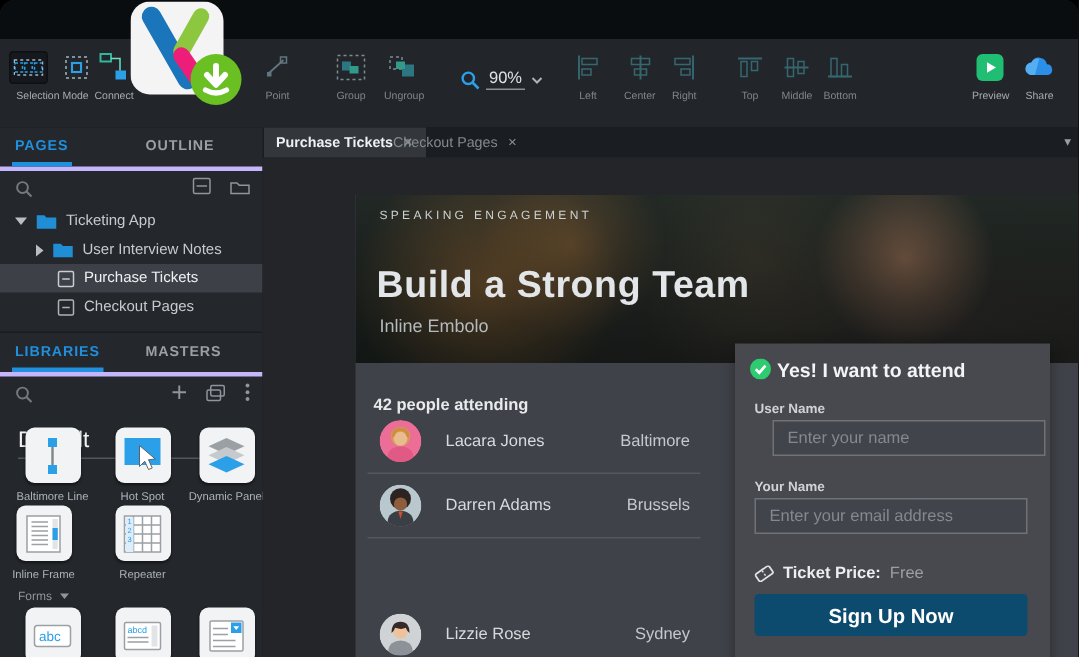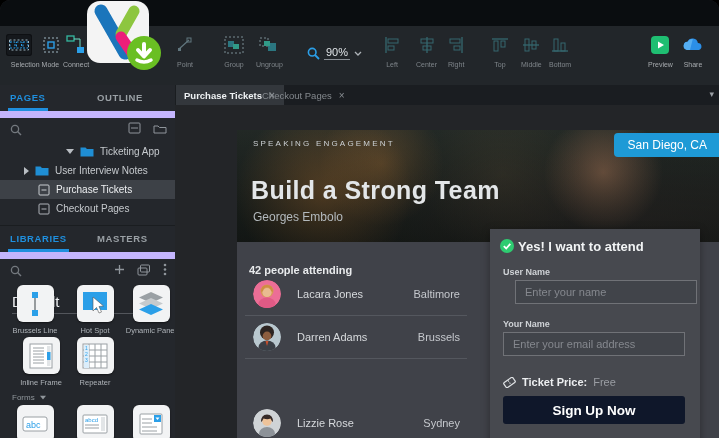--- a/index.html
+++ b/index.html
@@ -23,21 +23,21 @@
   
   #tabbar{left:175px;top:85px;width:544px;height:20px;background:#1a1d21;}
   .tab{position:absolute;top:0;height:20px;display:flex;align-items:center;gap:7px;padding:0 9px;font-size:9.5px;}
   .tab.active{background:#33373c;color:#eef1f3;font-weight:bold;}
   .tab.inactive{color:#84898e;}
   .tabx{font-size:10px;color:#8a8f94;cursor:pointer;}
   #taboverflow{right:5px;top:4px;color:#9a9fa4;font-size:9px;cursor:pointer;}
 
   
   #sidebar{left:0;top:85px;width:175px;height:353px;background:#24272c;border-right:1px solid #1a1d20;}
-  .paneltabs{position:relative;height:26px;border-bottom:7px solid #c4b5fd;}
+  .paneltabs{position:relative;height:26px;border-bottom:3px solid #c4b5fd;}
   .ptab{position:absolute;top:0;height:26px;line-height:26px;font-size:9.5px;letter-spacing:.6px;font-weight:bold;cursor:pointer;}
   .ptab.on{color:#1f8fde;}
   .ptab.off{color:#9aa0a5;}
   .ptab.on::after{content:"";position:absolute;left:-2px;right:-2px;bottom:0;height:3px;background:#1f8fde;}
   .searchrow{position:relative;height:24px;display:flex;align-items:center;padding:0 10px;gap:8px;}
   .srch-ic{opacity:.75;}
   .rowicons{position:absolute;right:8px;top:4px;display:flex;gap:12px;align-items:center;}
   .treerow{position:relative;height:19px;display:flex;align-items:center;gap:6px;font-size:10px;color:#c6cace;cursor:pointer;}
   .treerow.sel{background:#3d4147;color:#eef0f2;}
   .caret{width:0;height:0;display:inline-block;}
@@ -82,21 +82,21 @@
   #formcard{position:absolute;left:253px;top:-13px;width:210px;height:321px;background:#47494f;box-shadow:0 2px 8px rgba(0,0,0,.35);}
   #formtitle{position:absolute;left:28px;top:10px;font-size:13px;font-weight:bold;color:#f2f4f5;}
   #checkic{position:absolute;left:10px;top:10px;}
   .flabel{position:absolute;left:13px;font-size:9px;font-weight:bold;color:#cfd2d6;}
   .finput{position:absolute;left:13px;width:182px;height:24px;background:#41444a;border:1px solid #707277;
           color:#dadde0;font-size:11px;padding:0 9px;box-sizing:border-box;font-family:"Liberation Sans",sans-serif;}
   .finput::placeholder{color:#85888e;}
   #ticketrow{position:absolute;left:13px;top:147px;display:flex;align-items:center;gap:6px;font-size:11px;}
   #ticketlabel{font-weight:bold;color:#eceef0;}
   #ticketvalue{color:#9b9ea4;}
-  #signup{position:absolute;left:13px;top:167px;width:182px;height:28px;background:#0f172a;border:none;border-radius:3px;
+  #signup{position:absolute;left:13px;top:167px;width:182px;height:28px;background:#0c4a6e;border:none;border-radius:3px;
           color:#fff;font-size:13.5px;font-weight:bold;cursor:pointer;font-family:"Liberation Sans",sans-serif;}
 
   
   #logo{left:87px;top:1px;width:62px;height:62px;z-index:50;}
 </style>
 </head>
 <body>
 
 <div id="app">
 
@@ -296,21 +296,21 @@
             <rect x="1" y="1" width="11" height="10" rx="1" fill="none" stroke="#8f959b"></rect>
             <path d="M3 6 H10" stroke="#8f959b"></path>
           </svg>
         <svg width="14" height="11">
             <path d="M1 3 h4 l1.5 1.5 H13 V10 H1 Z" fill="none" stroke="#8f959b"></path>
           </svg>
       </div>
     </div>
 
     <div>
-      <div class="treerow" style="padding-left:26px;margin-left:40px;">
+      <div class="treerow" style="padding-left:10px;">
         <span class="caret down"></span>
         <svg width="14" height="11">
             <path d="M0.5 1.5 h5 l1.5 1.5 H13.5 V10.5 H0.5 Z" fill="#1f8ed4"></path>
           </svg>
         <span>Ticketing App</span>
       </div>
       <div class="treerow" style="padding-left:24px;">
         <span class="caret right"></span>
         <svg width="14" height="11">
             <path d="M0.5 1.5 h5 l1.5 1.5 H13.5 V10.5 H0.5 Z" fill="#1f8ed4"></path>
@@ -368,42 +368,42 @@
 
     <div class="widgetgrid" style="top:200px;">
       <div class="wcell" style="left:6px;top:0;">
         <div class="wbox">
           <svg width="20" height="26">
               <path d="M10 4 V22" stroke="#7f8588" stroke-width="1.6"></path>
             <rect x="7" y="1" width="6" height="6" fill="#2b9fe8"></rect>
               <rect x="7" y="19" width="6" height="6" fill="#2b9fe8"></rect>
             </svg>
         </div>
-        <span class="wlabel">Brussels Line</span>
+        <span class="wlabel">Baltimore Line</span>
       </div>
       <div class="wcell" style="left:66px;top:0;">
         <div class="wbox">
           <svg width="26" height="26">
               <rect x="1" y="1" width="24" height="18" fill="#2b9fe8"></rect>
             <path d="M11 6 L11 20 L14.5 16.5 L17 22 L19.5 21 L17 15.5 L21.5 15 Z" fill="#fff" stroke="#555" stroke-width=".6"></path>
             </svg>
         </div>
         <span class="wlabel">Hot Spot</span>
       </div>
       <div class="wcell" style="left:122px;top:0;">
         <div class="wbox">
           <svg width="28" height="26">
               <path d="M14 1 L26 6.5 L14 12 L2 6.5 Z" fill="#9aa0a4"></path>
             <path d="M14 7 L26 12.5 L14 18 L2 12.5 Z" fill="#c6cacd"></path>
             <path d="M14 13 L26 18.5 L14 24 L2 18.5 Z" fill="#2b9fe8"></path>
             </svg>
         </div>
         <span class="wlabel">Dynamic Panel</span>
       </div>
-      <div class="wcell" style="left:12px;top:52px;justify-content:center;">
+      <div class="wcell" style="left:0;top:52px;justify-content:center;">
         <div class="wbox">
           <svg width="24" height="26">
               <rect x="1" y="1" width="22" height="24" fill="#fff" stroke="#9aa0a4"></rect>
             <path d="M4 5 H15 M4 8 H15 M4 11 H15 M4 14 H15 M4 17 H15 M4 20 H15" stroke="#9aa0a4" stroke-width="1"></path>
             <rect x="18" y="3" width="3.5" height="20" fill="#e2e5e7"></rect>
               <rect x="18" y="9" width="3.5" height="8" fill="#2b9fe8"></rect>
             </svg>
         </div>
         <span class="wlabel">Inline Frame</span>
       </div>
@@ -458,22 +458,21 @@
       </div>
     </div>
   </div>
 
   <div class="abs" id="canvas">
     <div id="proto">
 
       <div id="hero">
         <div id="eyebrow">SPEAKING ENGAGEMENT</div>
         <div id="herotitle">Build a Strong Team</div>
-        <div id="herospeaker">Georges Embolo</div>
-        <div id="locbadge">San Diego, CA</div>
+        <div id="herospeaker">Inline Embolo</div>
       </div>
 
       <div id="attendees">
         <div id="attcount">42 people attending</div>
         <div id="sortby">
           <span>Sort by City</span>
           <svg width="8" height="5">
               <path d="M1 1 L4 4 L7 1" fill="none" stroke="#b4b8bd" stroke-width="1.2"></path>
             </svg>
         </div>

